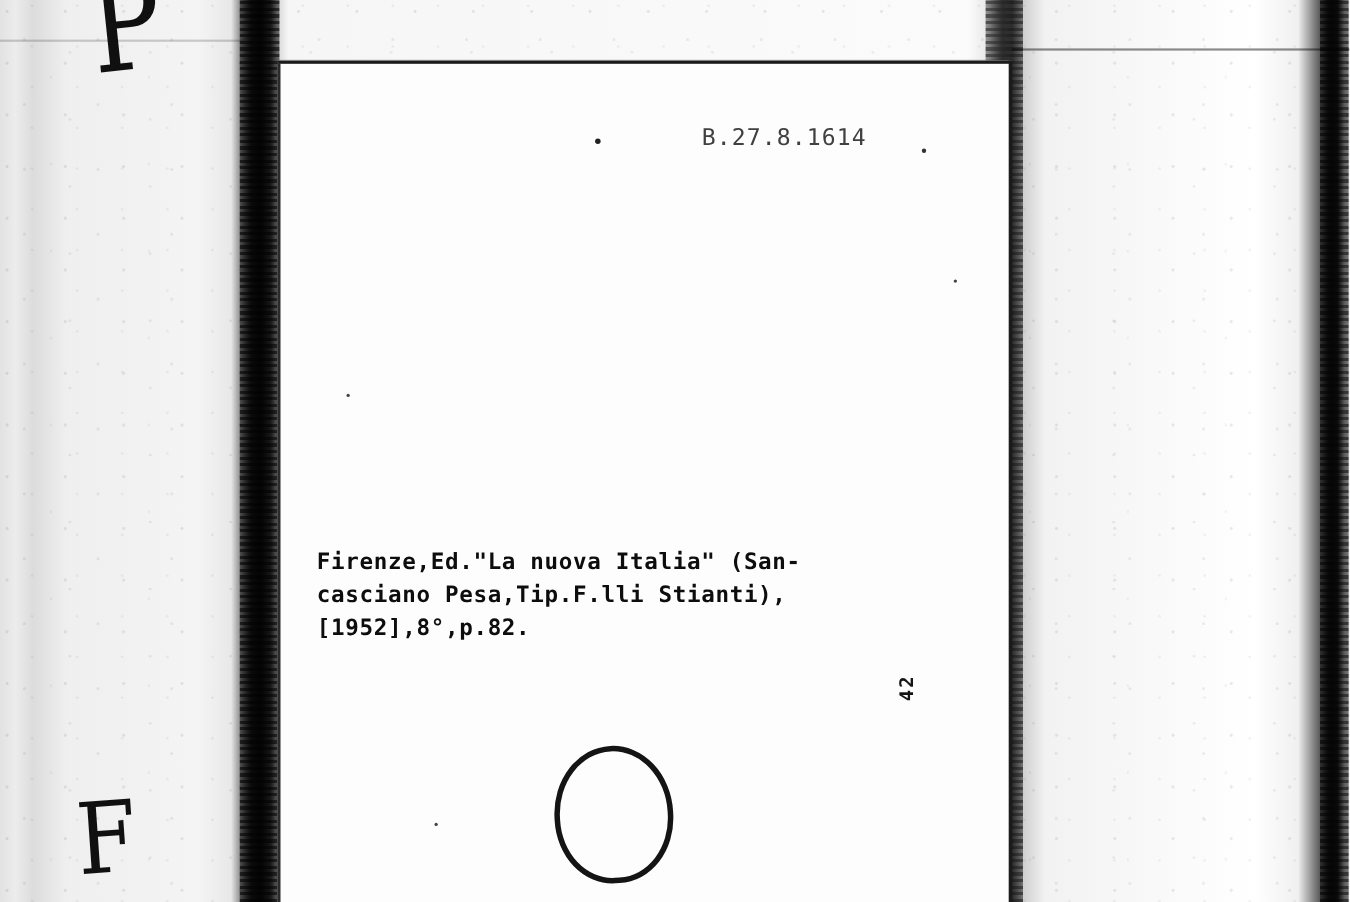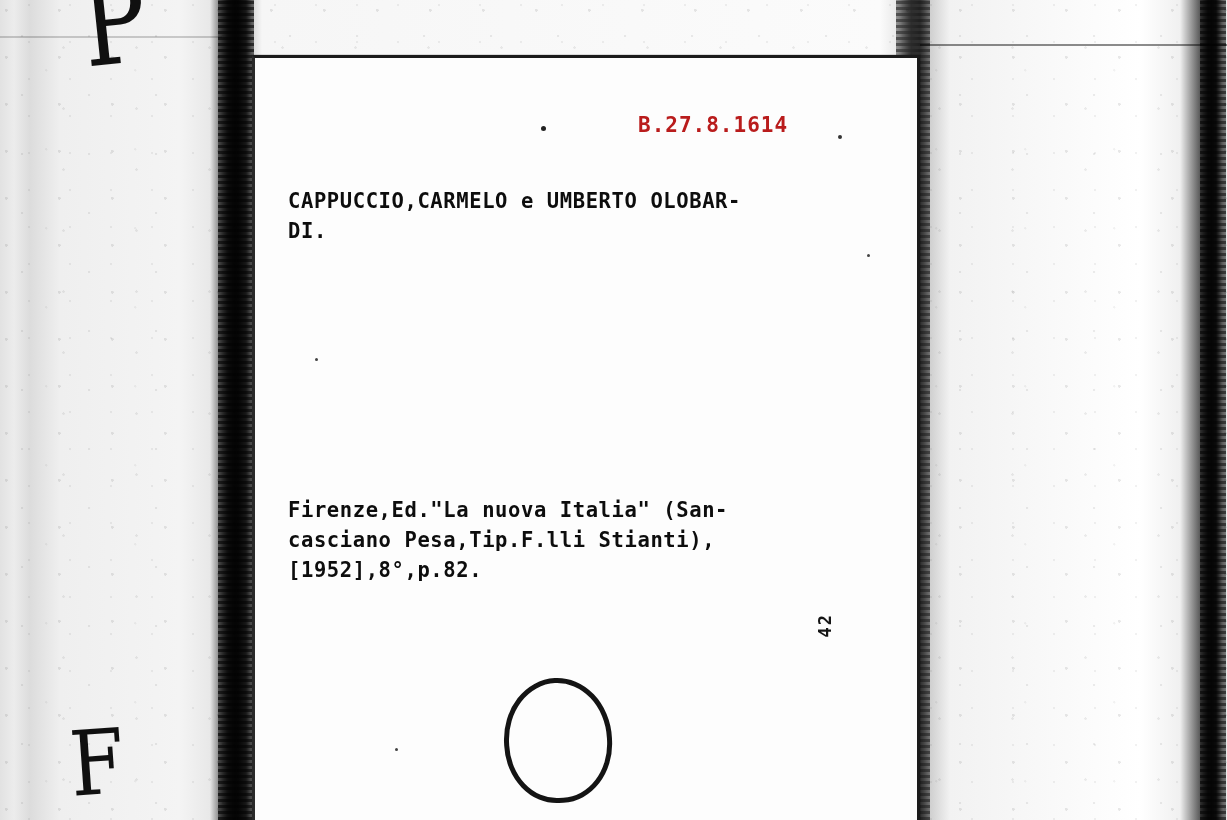--- a/index.html
+++ b/index.html
@@ -91,22 +91,22 @@
     inset: 0;
     padding: 0;
   }
 
   .card-num {
     position: absolute;
     left: 383px;
     top: 55px;
     font-size: 21px;
     letter-spacing: 1.0px;
-    color: #b91c1c;
-    font-weight: 700;
+    color: #404040;
+    font-weight: 400;
     white-space: nowrap;
   }
   .dot-a { position: absolute; left: 286px; top: 68px; width: 5px; height: 5px; background: #222; border-radius: 50%; }
   .dot-b { position: absolute; left: 583px; top: 77px; width: 4px; height: 4px; background: #333; border-radius: 50%; }
 
   .block {
     position: absolute;
     left: 33px;
     width: 620px;
     color: #0d0d0d;
@@ -188,22 +188,20 @@
   <span class="mark-f">F</span>
 
   <div class="card">
     <div class="card-inner">
 
       <span class="dot-a"></span>
       <span class="dot-b"></span>
 
       <div class="card-num">B.27.8.1614</div>
 
-      <div class="block author">CAPPUCCIO,CARMELO e UMBERTO OLOBAR-
-DI.</div>
 
 
       <div class="block imprint">Firenze,Ed."La nuova Italia" (San-
 casciano Pesa,Tip.F.lli Stianti),
 [1952],8°,p.82.</div>
 
       <div class="side-num">42</div>
 
       <div class="stamp-ring"></div>
 

